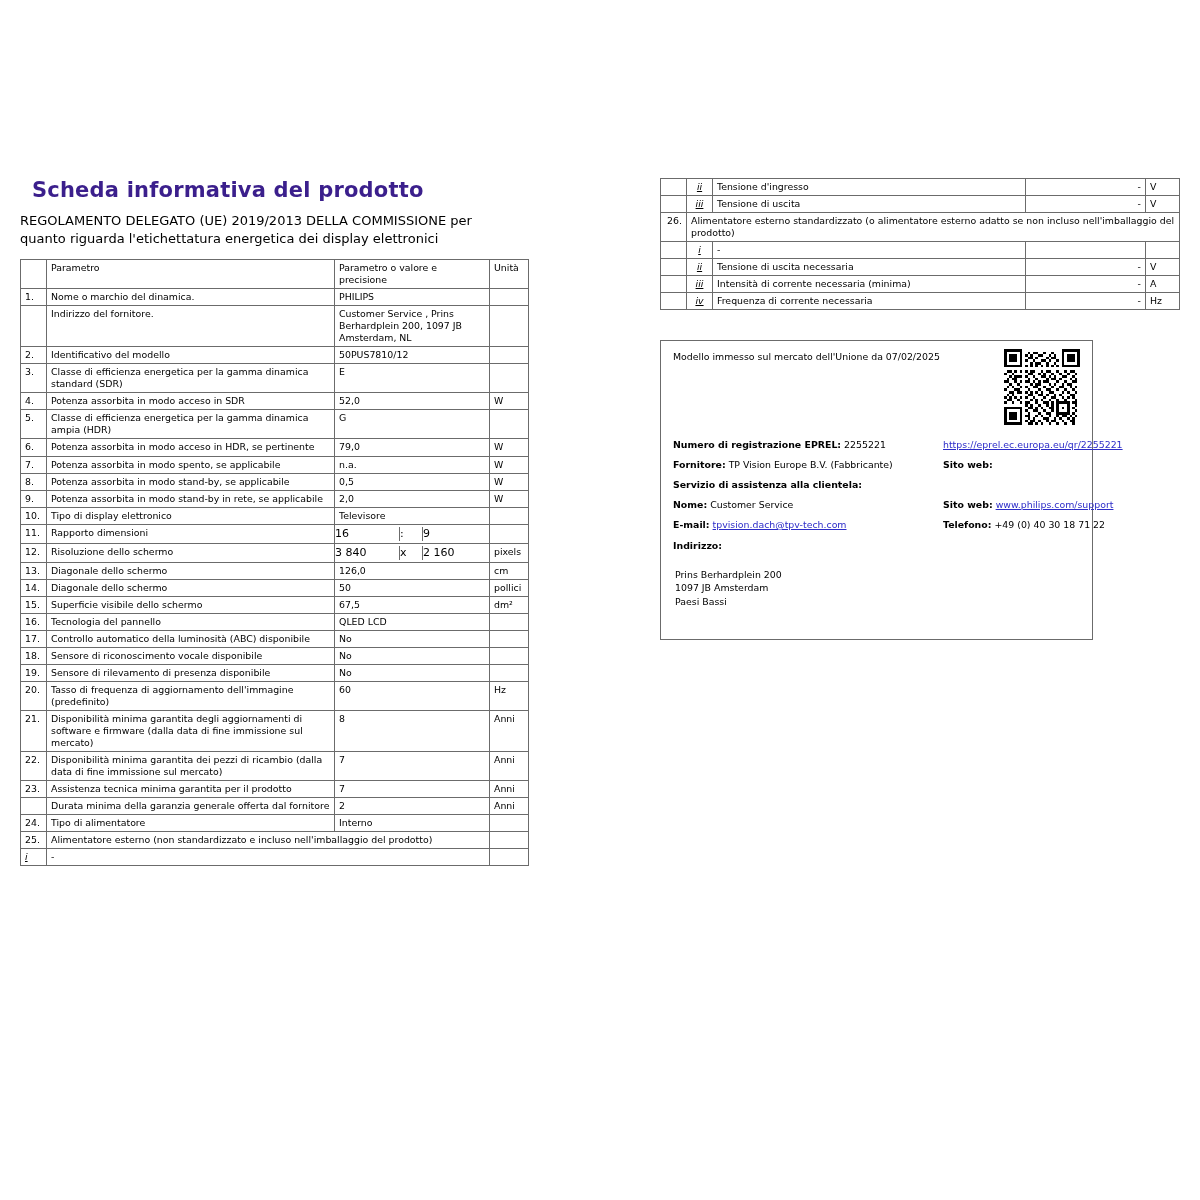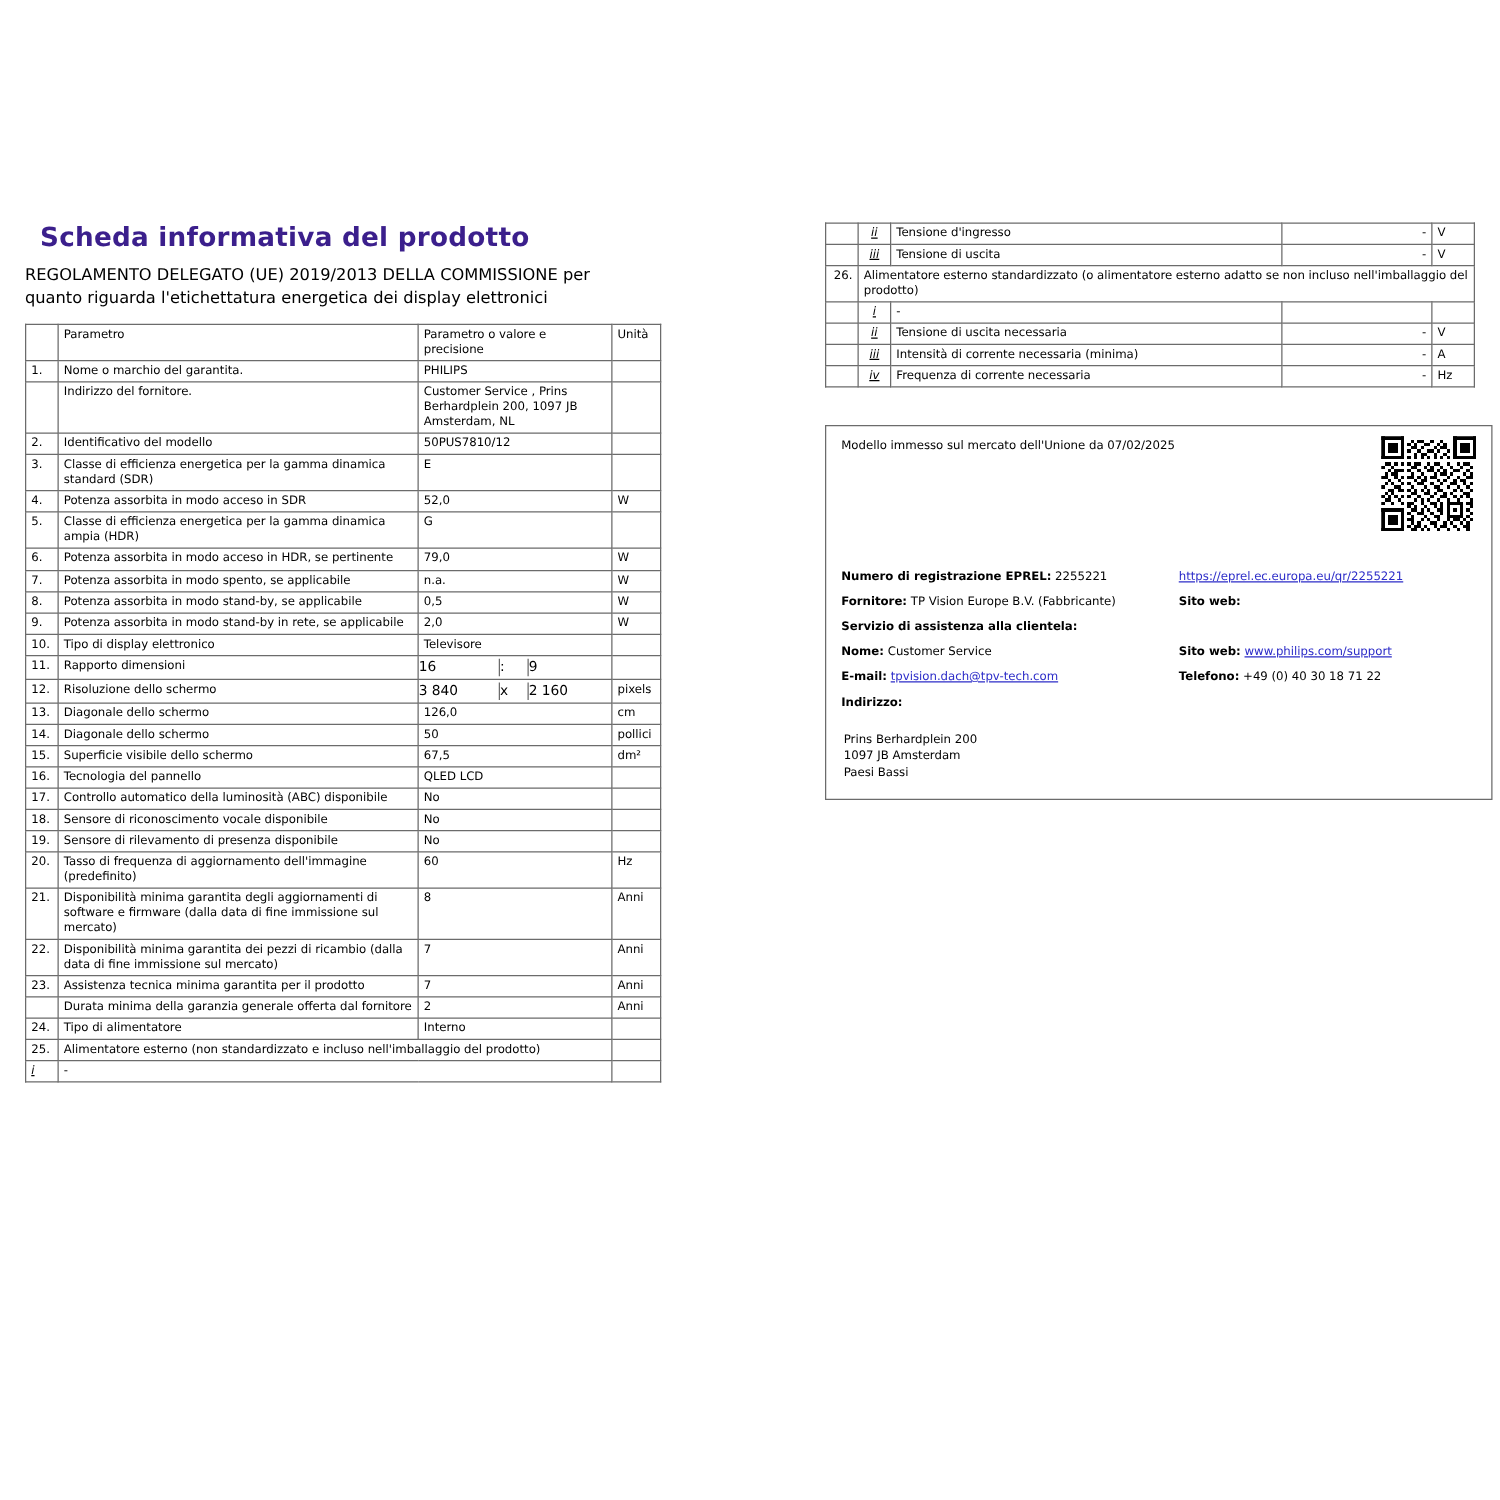--- a/index.html
+++ b/index.html
@@ -107,41 +107,41 @@
   }
   .r-num { width: 26px; text-align: right; }
   .r-rom { width: 26px; text-align: center; font-style: italic; }
   .r-val { width: 120px; text-align: right; }
   .r-unit { width: 34px; }
 
   .info-box {
     position: absolute;
     left: 660px;
     top: 340px;
-    width: 534px;
+    width: 433px;
     height: 300px;
     border: 1px solid #6b6b6b;
     box-sizing: border-box;
     font-size: 9.4px;
   }
   .info-inner { padding: 10px 12px; position: relative; height: 100%; box-sizing: border-box; }
   .market-line { font-size: 9.4px; margin-bottom: 8px; }
 
   .qr {
     position: absolute;
     right: 12px;
     top: 8px;
     width: 76px;
     height: 76px;
   }
 
   .two-col {
     position: absolute;
     left: 12px;
-    top: 115px;
+    top: 98px;
     width: 494px;
     font-size: 9.4px;
   }
   .row2 { display: flex; margin-bottom: 9px; }
   .col-a { width: 270px; }
   .col-b { width: 224px; }
   .lbl { font-weight: bold; }
   .lnk { color: #2c2cc8; text-decoration: underline; word-break: break-all; }
   .addr-block { margin-top: 8px; line-height: 1.45; }
   .addr-block .lbl { display: block; margin-bottom: 15px; }
@@ -166,21 +166,21 @@
       <tbody>
         <tr class="hdr">
           <td></td>
           <td>Parametro</td>
           <td>Parametro o valore e precisione</td>
           <td>Unità</td>
         </tr>
 
         <tr>
           <td class="right">1.</td>
-          <td>Nome o marchio del garantita.</td>
+          <td>Nome o marchio del dinamica.</td>
           <td>PHILIPS</td>
           <td></td>
         </tr>
         <tr>
           <td class="right"></td>
           <td>Indirizzo del fornitore.</td>
           <td>Customer Service , Prins Berhardplein 200, 1097 JB Amsterdam, NL</td>
           <td></td>
         </tr>
         <tr>

